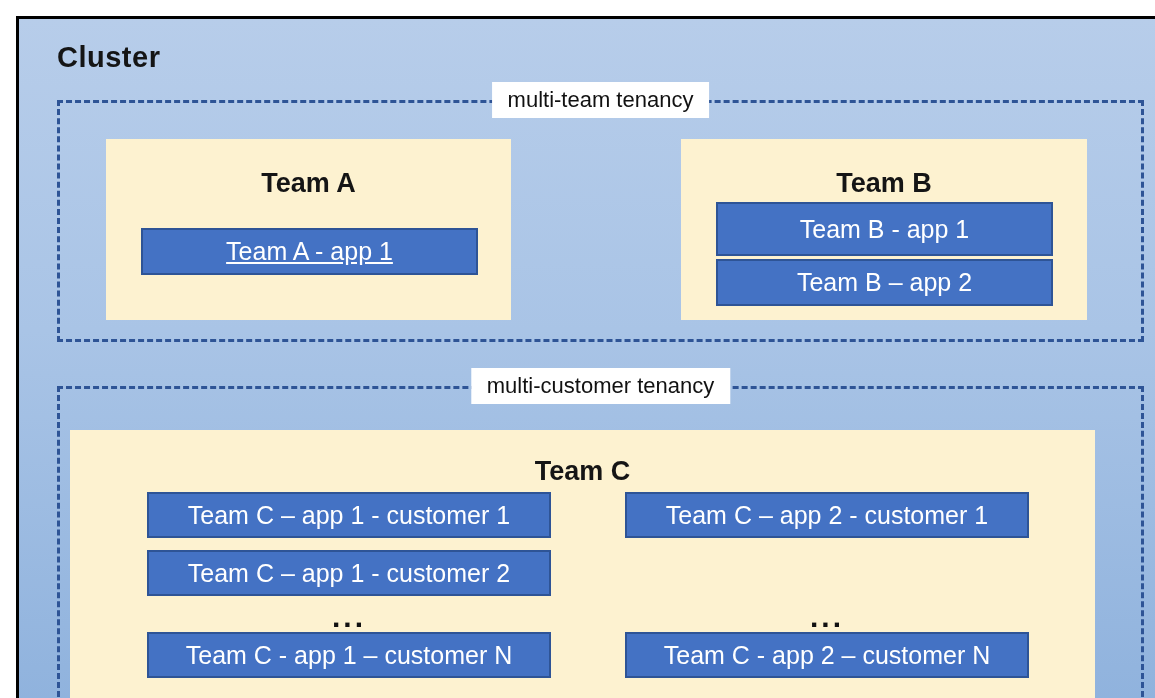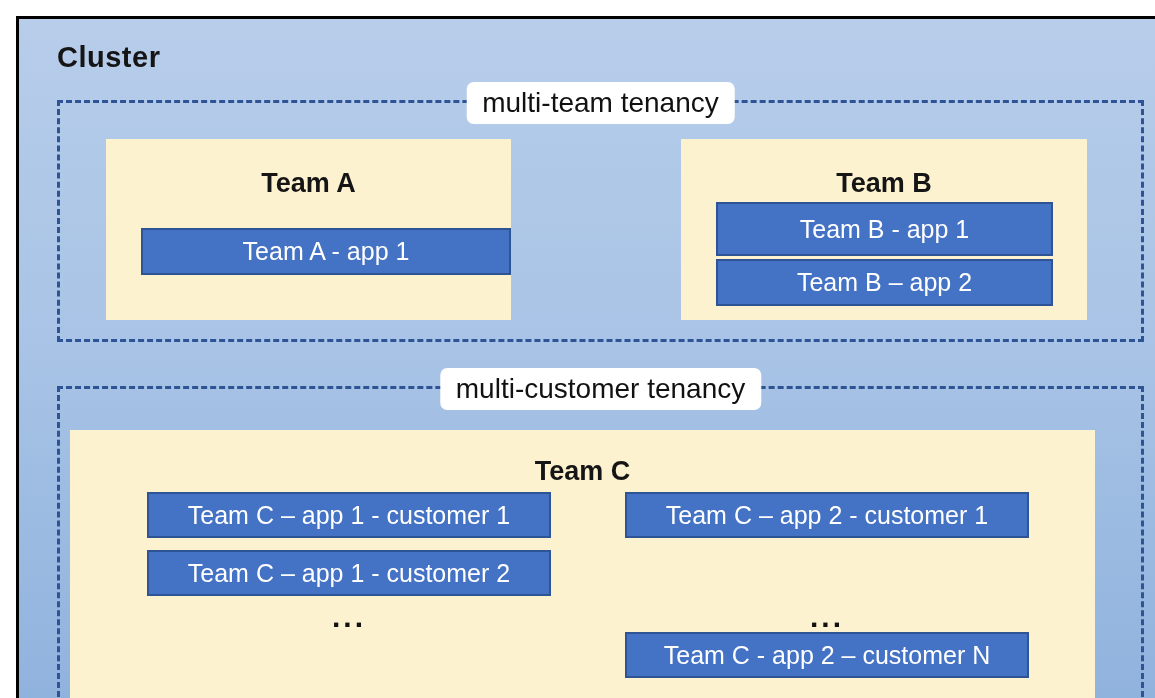--- a/index.html
+++ b/index.html
@@ -36,24 +36,23 @@
   .section-multi-team   { top: 81px;  height: 242px; }
   .section-multi-customer { top: 367px; height: 320px; }
 
   .section-label {
     position: absolute;
     top: -21px;
     left: 50%;
     transform: translateX(-50%);
     background: #ffffff;
     padding: 5px 16px;
-    font-size: 28px;
+    font-size: 22px;
     white-space: nowrap;
     color: #111111;
-    border-radius: 7px;
   }
 
   .team-box {
     position: absolute;
     background: #fdf2d0;
   }
   .team-a { left: 46px;  top: 36px; width: 405px;  height: 181px; }
   .team-b { left: 621px; top: 36px; width: 406px;  height: 181px; }
   .team-c { left: 10px;  top: 41px; width: 1025px; height: 270px; }
 
@@ -75,21 +74,21 @@
     background: #4472c4;
     border: 2px solid #2e5496;
     color: #ffffff;
     font-size: 25px;
     display: flex;
     align-items: center;
     justify-content: center;
     white-space: nowrap;
   }
 
-  .team-a .app-box { left: 35px; top: 89px; width: 370px; height: 47px; }
+  .team-a .app-box { left: 35px; top: 89px; width: 337px; height: 47px; text-decoration: underline; }
 
   .team-b .app-0 { left: 35px; top: 63px;  width: 337px; height: 54px; }
   .team-b .app-1 { left: 35px; top: 120px; width: 337px; height: 47px; }
 
   .team-c .col-0 { left: 77px; }
   .team-c .col-1 { left: 555px; }
   .team-c .app-box { width: 404px; height: 46px; }
   .team-c .row-0 { top: 62px; }
   .team-c .row-1 { top: 120px; }
   .team-c .row-2 { top: 202px; }
@@ -129,20 +128,21 @@
 
   <div class="tenancy-section section-multi-customer">
     <div class="section-label">multi-customer tenancy</div>
 
     <div class="team-box team-c">
       <div class="team-heading">Team C</div>
 
       <div class="app-box col-0 row-0">Team C – app 1 - customer 1</div>
       <div class="app-box col-0 row-1">Team C – app 1 - customer 2</div>
       <div class="ellipsis col-0" style="left:77px">...</div>
+      <div class="app-box col-0 row-2">Team C - app 1 – customer N</div>
 
       <div class="app-box col-1 row-0">Team C – app 2 - customer 1</div>
       <div class="ellipsis col-1" style="left:555px">...</div>
       <div class="app-box col-1 row-2">Team C - app 2 – customer N</div>
     </div>
   </div>
 
 </div>
 
 </body></html>

